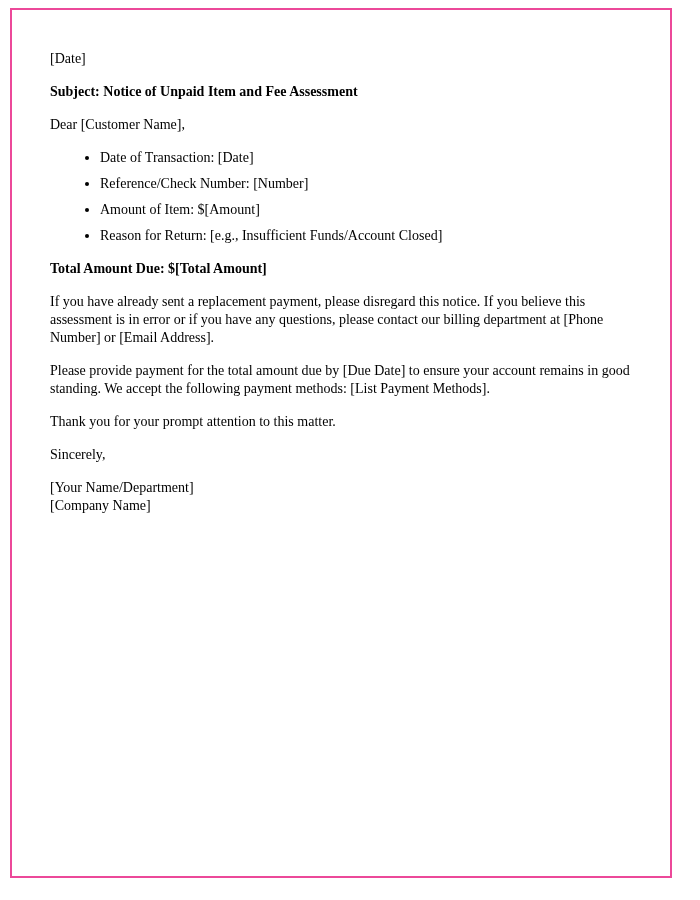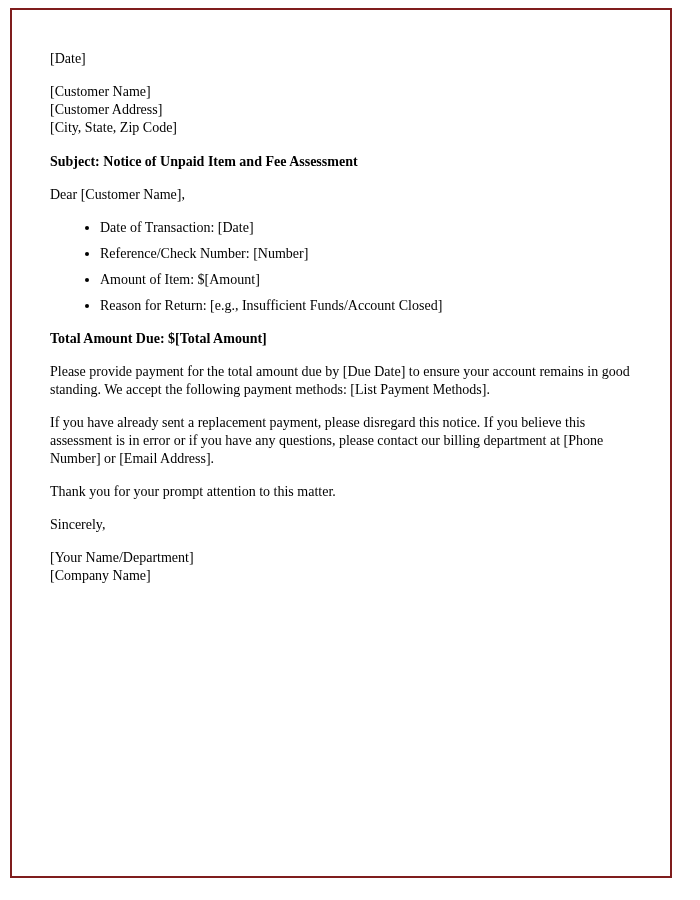--- a/index.html
+++ b/index.html
@@ -11,21 +11,21 @@
     font-family: "Liberation Serif", "DejaVu Serif", serif;
     color: #000000;
   }
   .page {
     box-sizing: border-box;
     position: absolute;
     left: 10px;
     top: 8px;
     width: 662px;
     height: 870px;
-    border: 2px solid #7f1d1d;
+    border: 2px solid #ec4899;
     background: #ffffff;
     padding: 40px 38px 0 38px;
     font-size: 14px;
     line-height: 18px;
   }
   p {
     margin: 0 0 15px 0;
   }
   .bold {
     font-weight: bold;
@@ -48,45 +48,40 @@
     margin: 0;
   }
 </style>
 </head>
 <body>
 
 <div class="page">
 
   <p>[Date]</p>
 
-  <div class="addr-block">
-    <p class="addr-line">[Customer Name]</p>
-    <p class="addr-line">[Customer Address]</p>
-    <p class="addr-line">[City, State, Zip Code]</p>
-  </div>
 
   <p class="bold">Subject: Notice of Unpaid Item and Fee Assessment</p>
 
   <p>Dear [Customer Name],</p>
 
 
 
   <ul class="details-list">
     <li>Date of Transaction: [Date]</li>
     <li>Reference/Check Number: [Number]</li>
     <li>Amount of Item: $[Amount]</li>
     <li>Reason for Return: [e.g., Insufficient Funds/Account Closed]</li>
   </ul>
 
 
   <p class="bold">Total Amount Due: $[Total Amount]</p>
 
+  <p>If you have already sent a replacement payment, please disregard this notice. If you believe this assessment is in error or if you have any questions, please contact our billing department at [Phone Number] or [Email Address].</p>
+
   <p>Please provide payment for the total amount due by [Due Date] to ensure your account remains in good standing. We accept the following payment methods: [List Payment Methods].</p>
-
-  <p>If you have already sent a replacement payment, please disregard this notice. If you believe this assessment is in error or if you have any questions, please contact our billing department at [Phone Number] or [Email Address].</p>
 
   <p>Thank you for your prompt attention to this matter.</p>
 
   <p>Sincerely,</p>
 
   <div>
     <p class="sig-line">[Your Name/Department]</p>
     <p class="sig-line">[Company Name]</p>
   </div>
 

